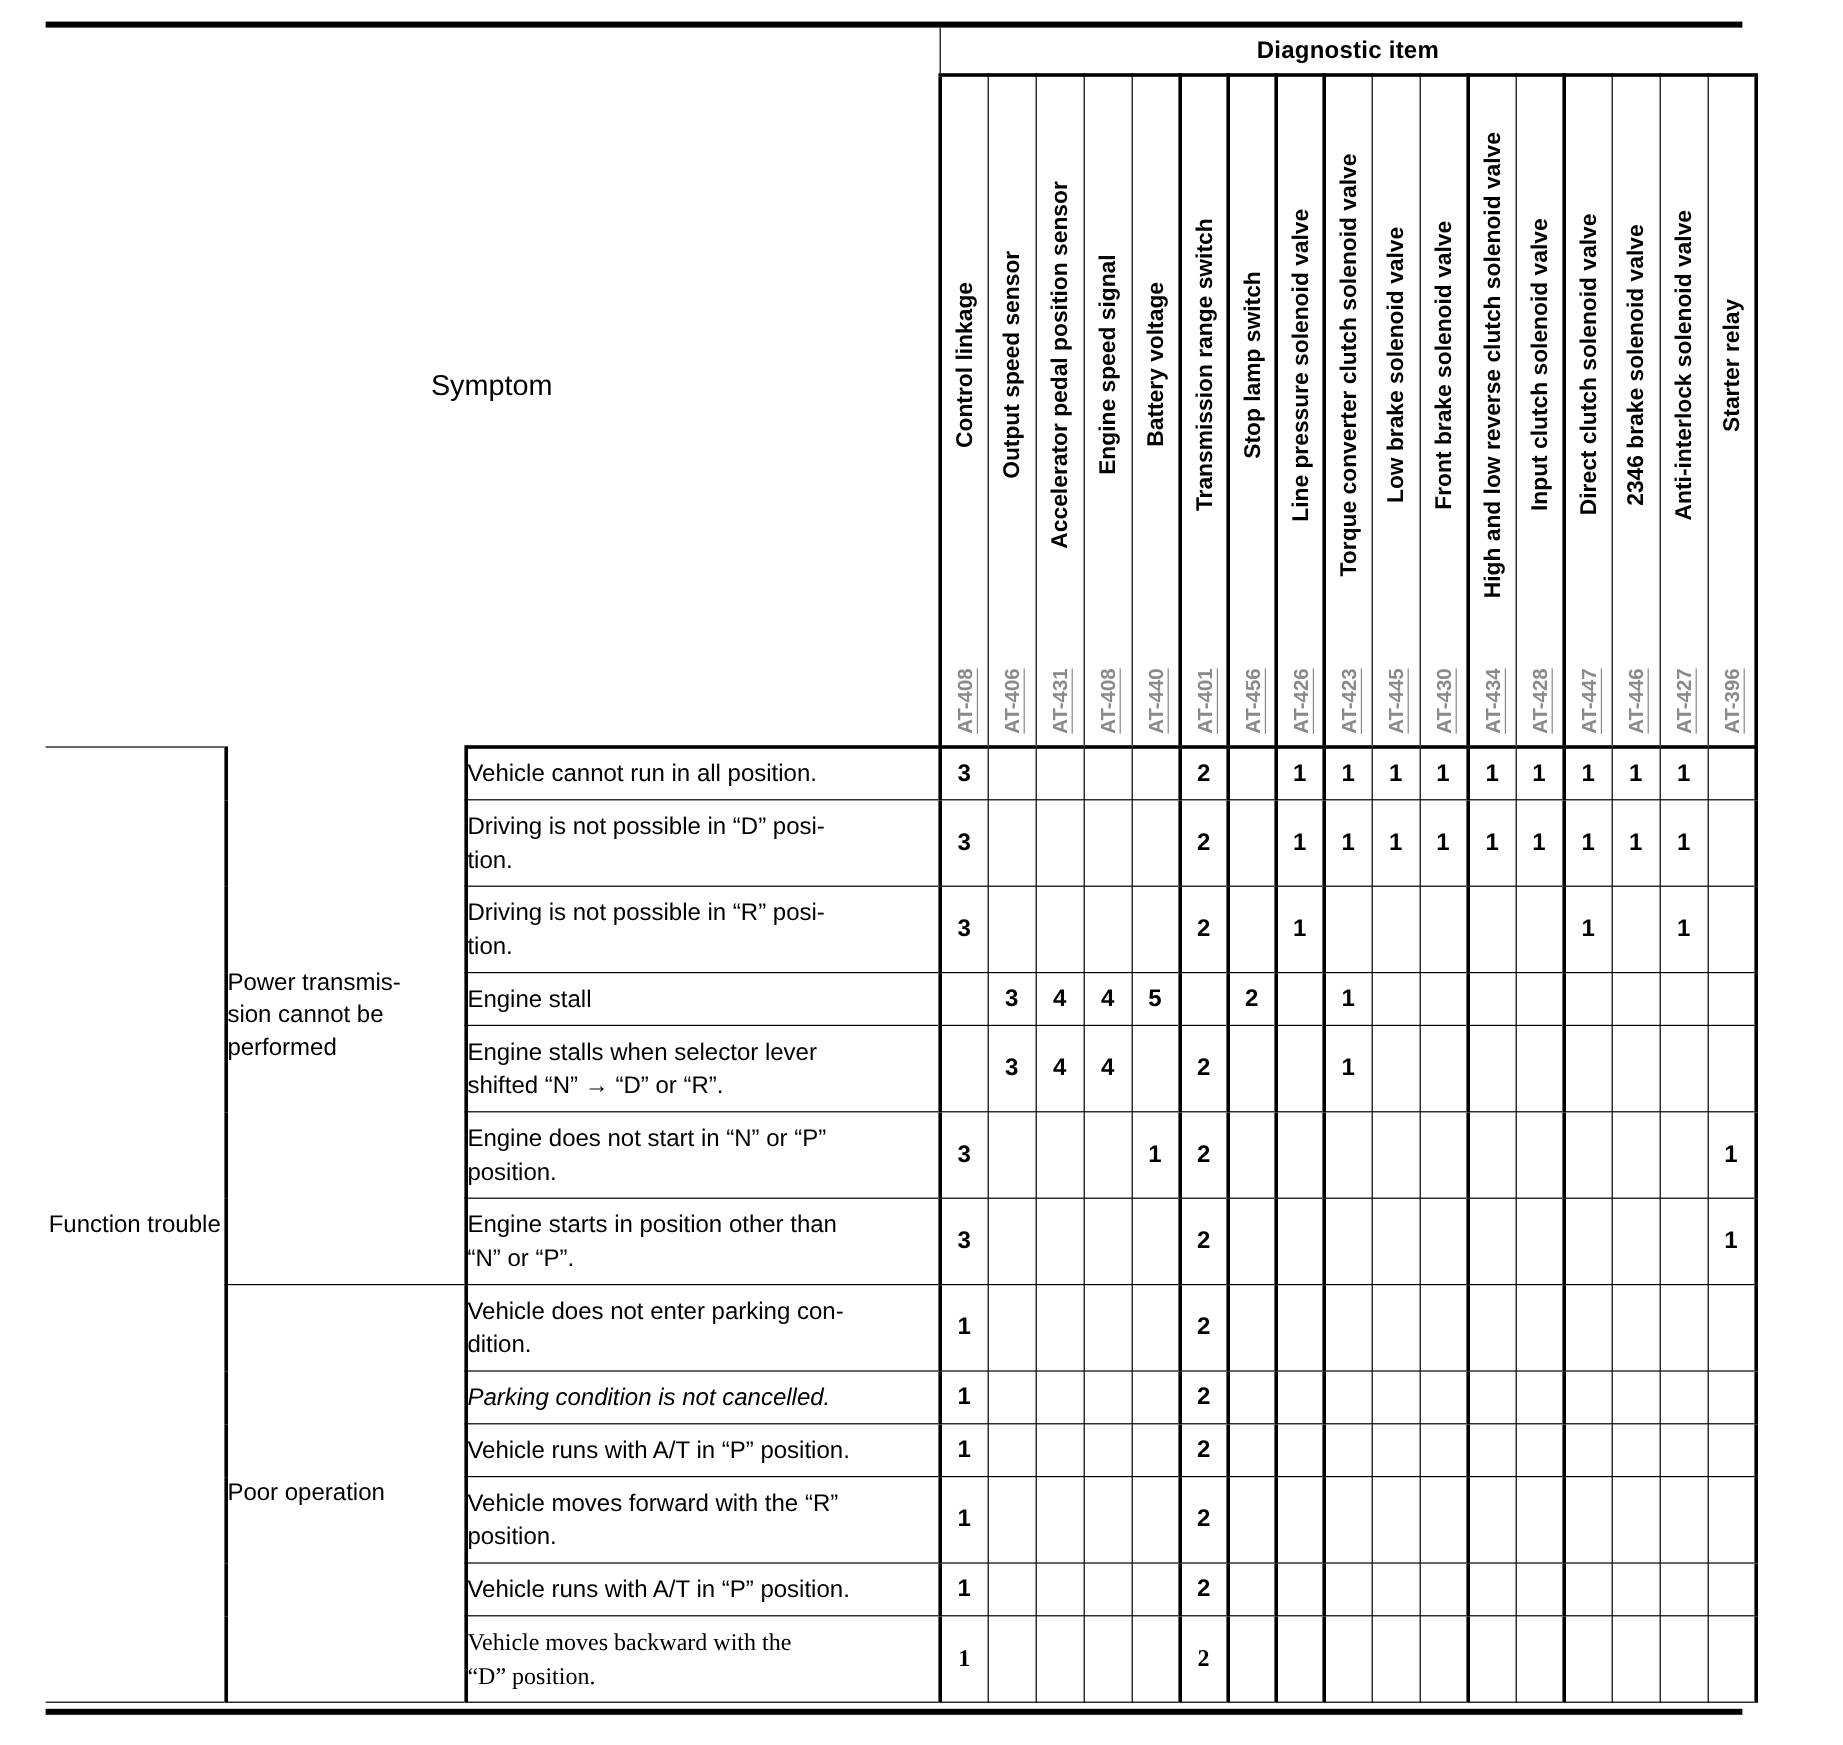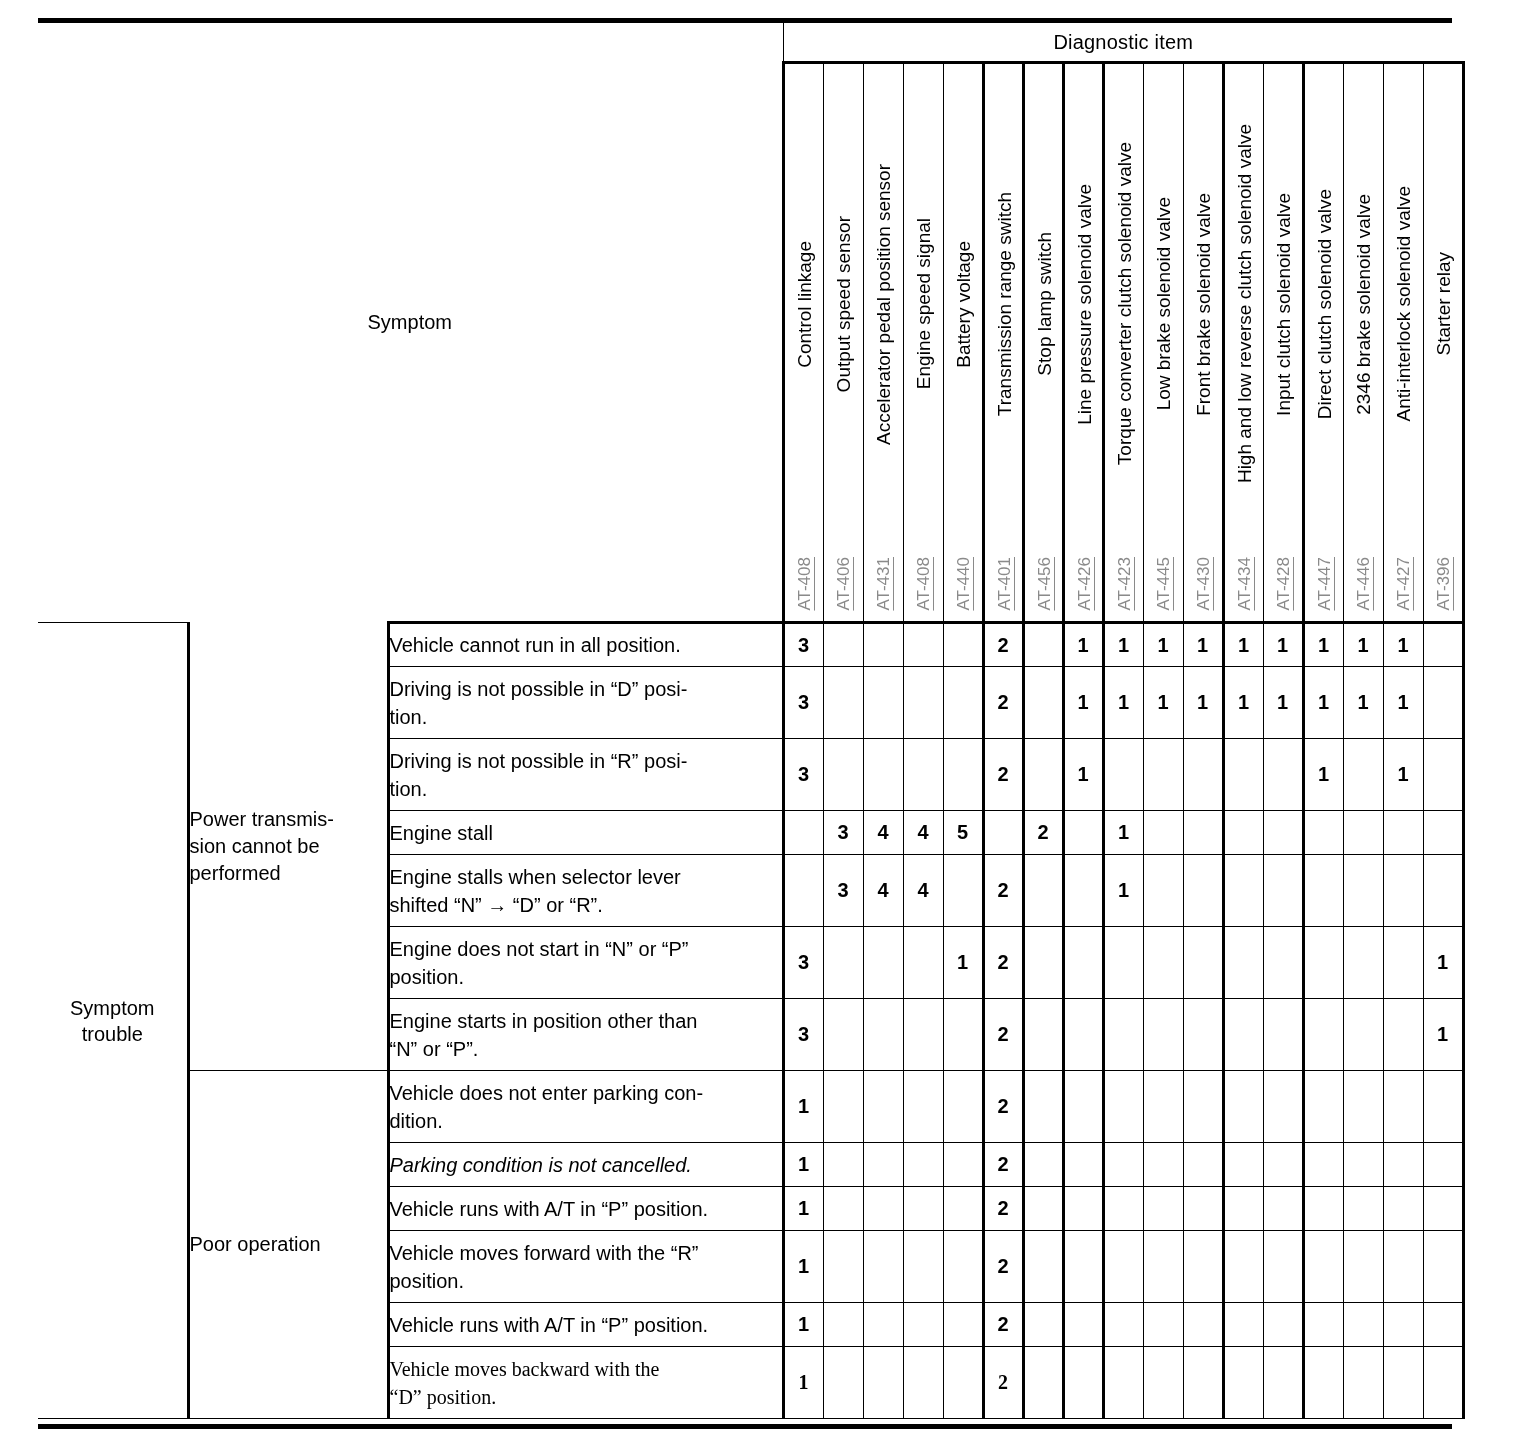--- a/index.html
+++ b/index.html
@@ -26,33 +26,33 @@
     border:1px solid #000;
     padding:0;
     vertical-align:middle;
     box-sizing:border-box;
   }
 
   
   .thkL{border-left:3px solid #000 !important;}
   .thkR{border-right:3px solid #000 !important;}
   .thkT{border-top:3px solid #000 !important;}
-  .thkB{border-bottom:3px solid #000 !important;}
+  .thkB{border-bottom:3px solid #000 !important;font-weight:bold;}
   .nob{border:none !important;}
   .noL{border-left:none !important;}
   .noT{border-top:none !important;}
   .noR{border-right:none !important;}
 
   
   .diag-title{
     text-align:center;font-size:20px;letter-spacing:.2px;
     height:38px;line-height:38px;
   }
   .symptom-cell{
-    text-align:center;font-size:20px;vertical-align:middle;
+    text-align:center;font-size:24px;vertical-align:middle;
   }
   .vcolhead{
     height:560px;position:relative;width:40px;
   }
   .vtxt{
     writing-mode:vertical-rl;
     transform:rotate(180deg);
     white-space:nowrap;
     font-size:19px;
     line-height:40px;
@@ -259,21 +259,21 @@
           <td class="vcolhead thkB thkR" style="height: 560px;">
             <div class="label-wrap">
               <div class="vtxt">Starter relay</div>
             </div>
             <div class="ref-wrap">
               <div class="refcode">AT-396</div>
             </div>
           </td>
         </tr>
         <tr style="height: 44px;">
-          <td rowspan="13" class="cat-cell noL thkR"><span style="white-space: pre-line;">Symptom trouble</span></td>
+          <td rowspan="13" class="cat-cell noL thkR"><span style="white-space: pre-line;">Function trouble</span></td>
           <td rowspan="7" class="sub-cell thkR noT"><span style="white-space: pre-line;">Power transmis-
 sion cannot be
 performed</span></td>
           <td class="sym-cell thkR thkT"><span style="white-space: pre-line;">Vehicle cannot run in all position.</span></td>
           <td class="num-cell thkT thkL"><span>3</span></td>
           <td class="num-cell thkT"><span></span></td>
           <td class="num-cell thkT"><span></span></td>
           <td class="num-cell thkT"><span></span></td>
           <td class="num-cell thkT"><span></span></td>
           <td class="num-cell thkT thkL"><span>2</span></td>

